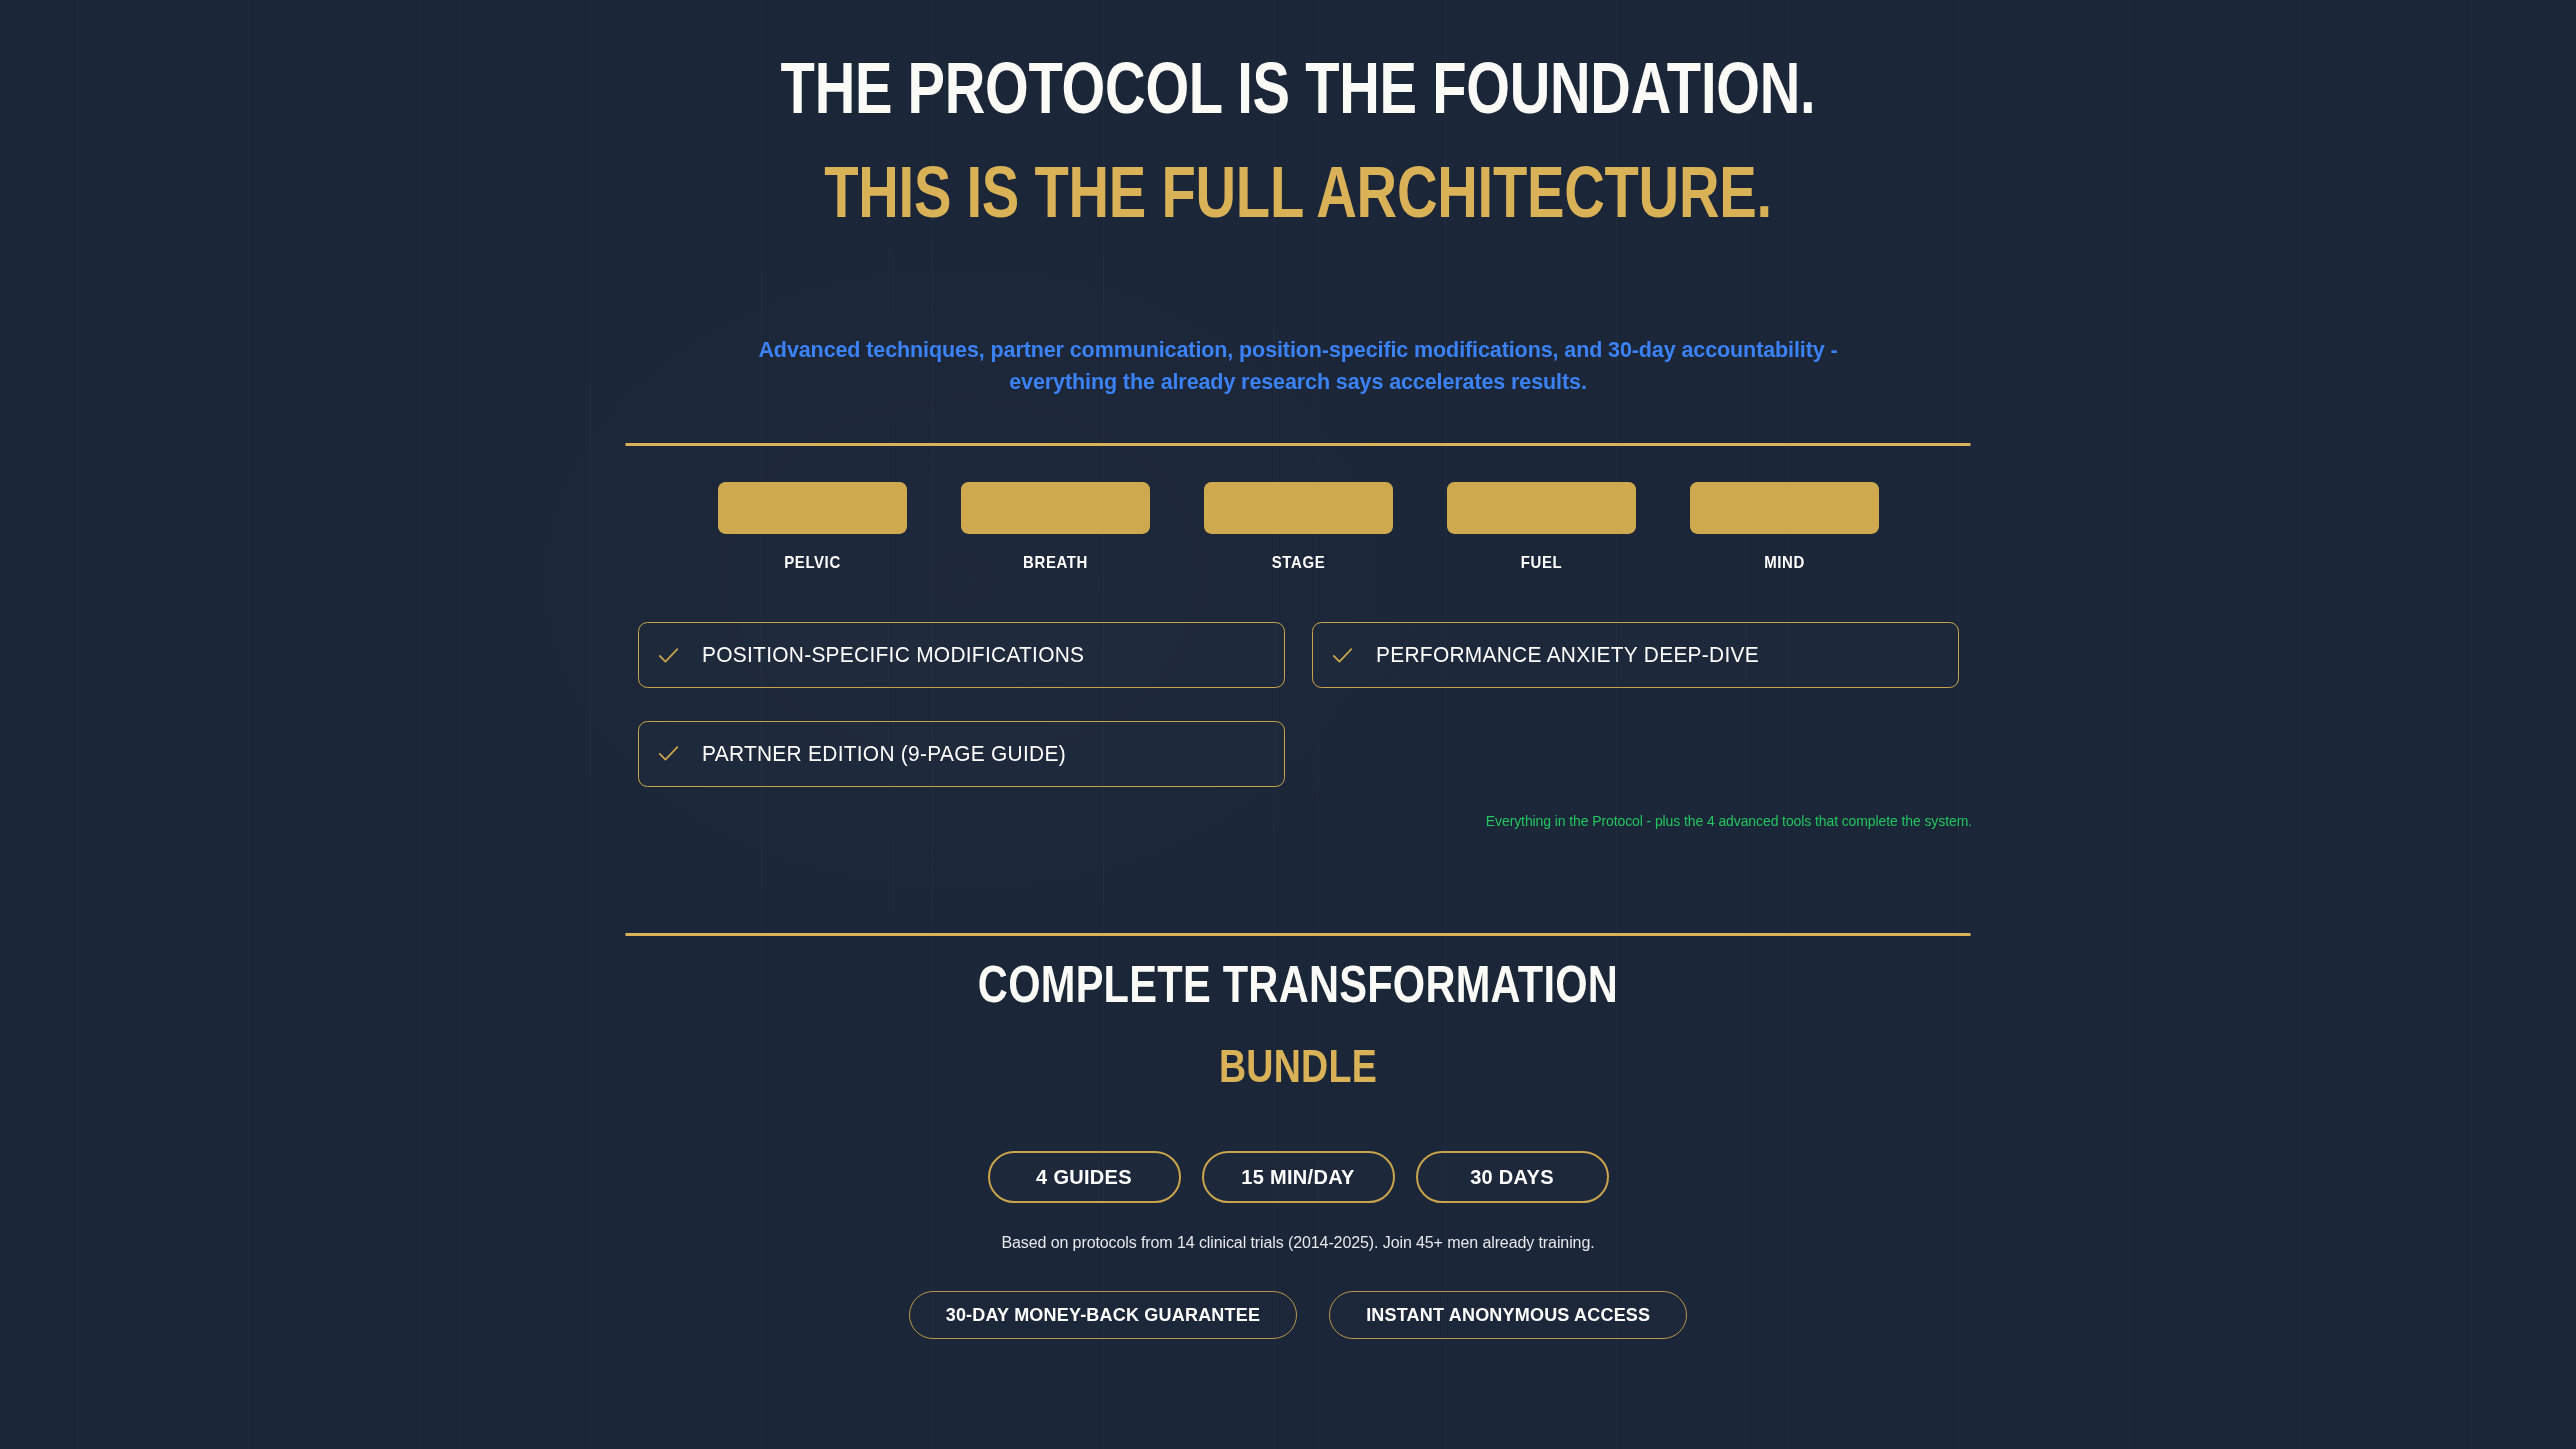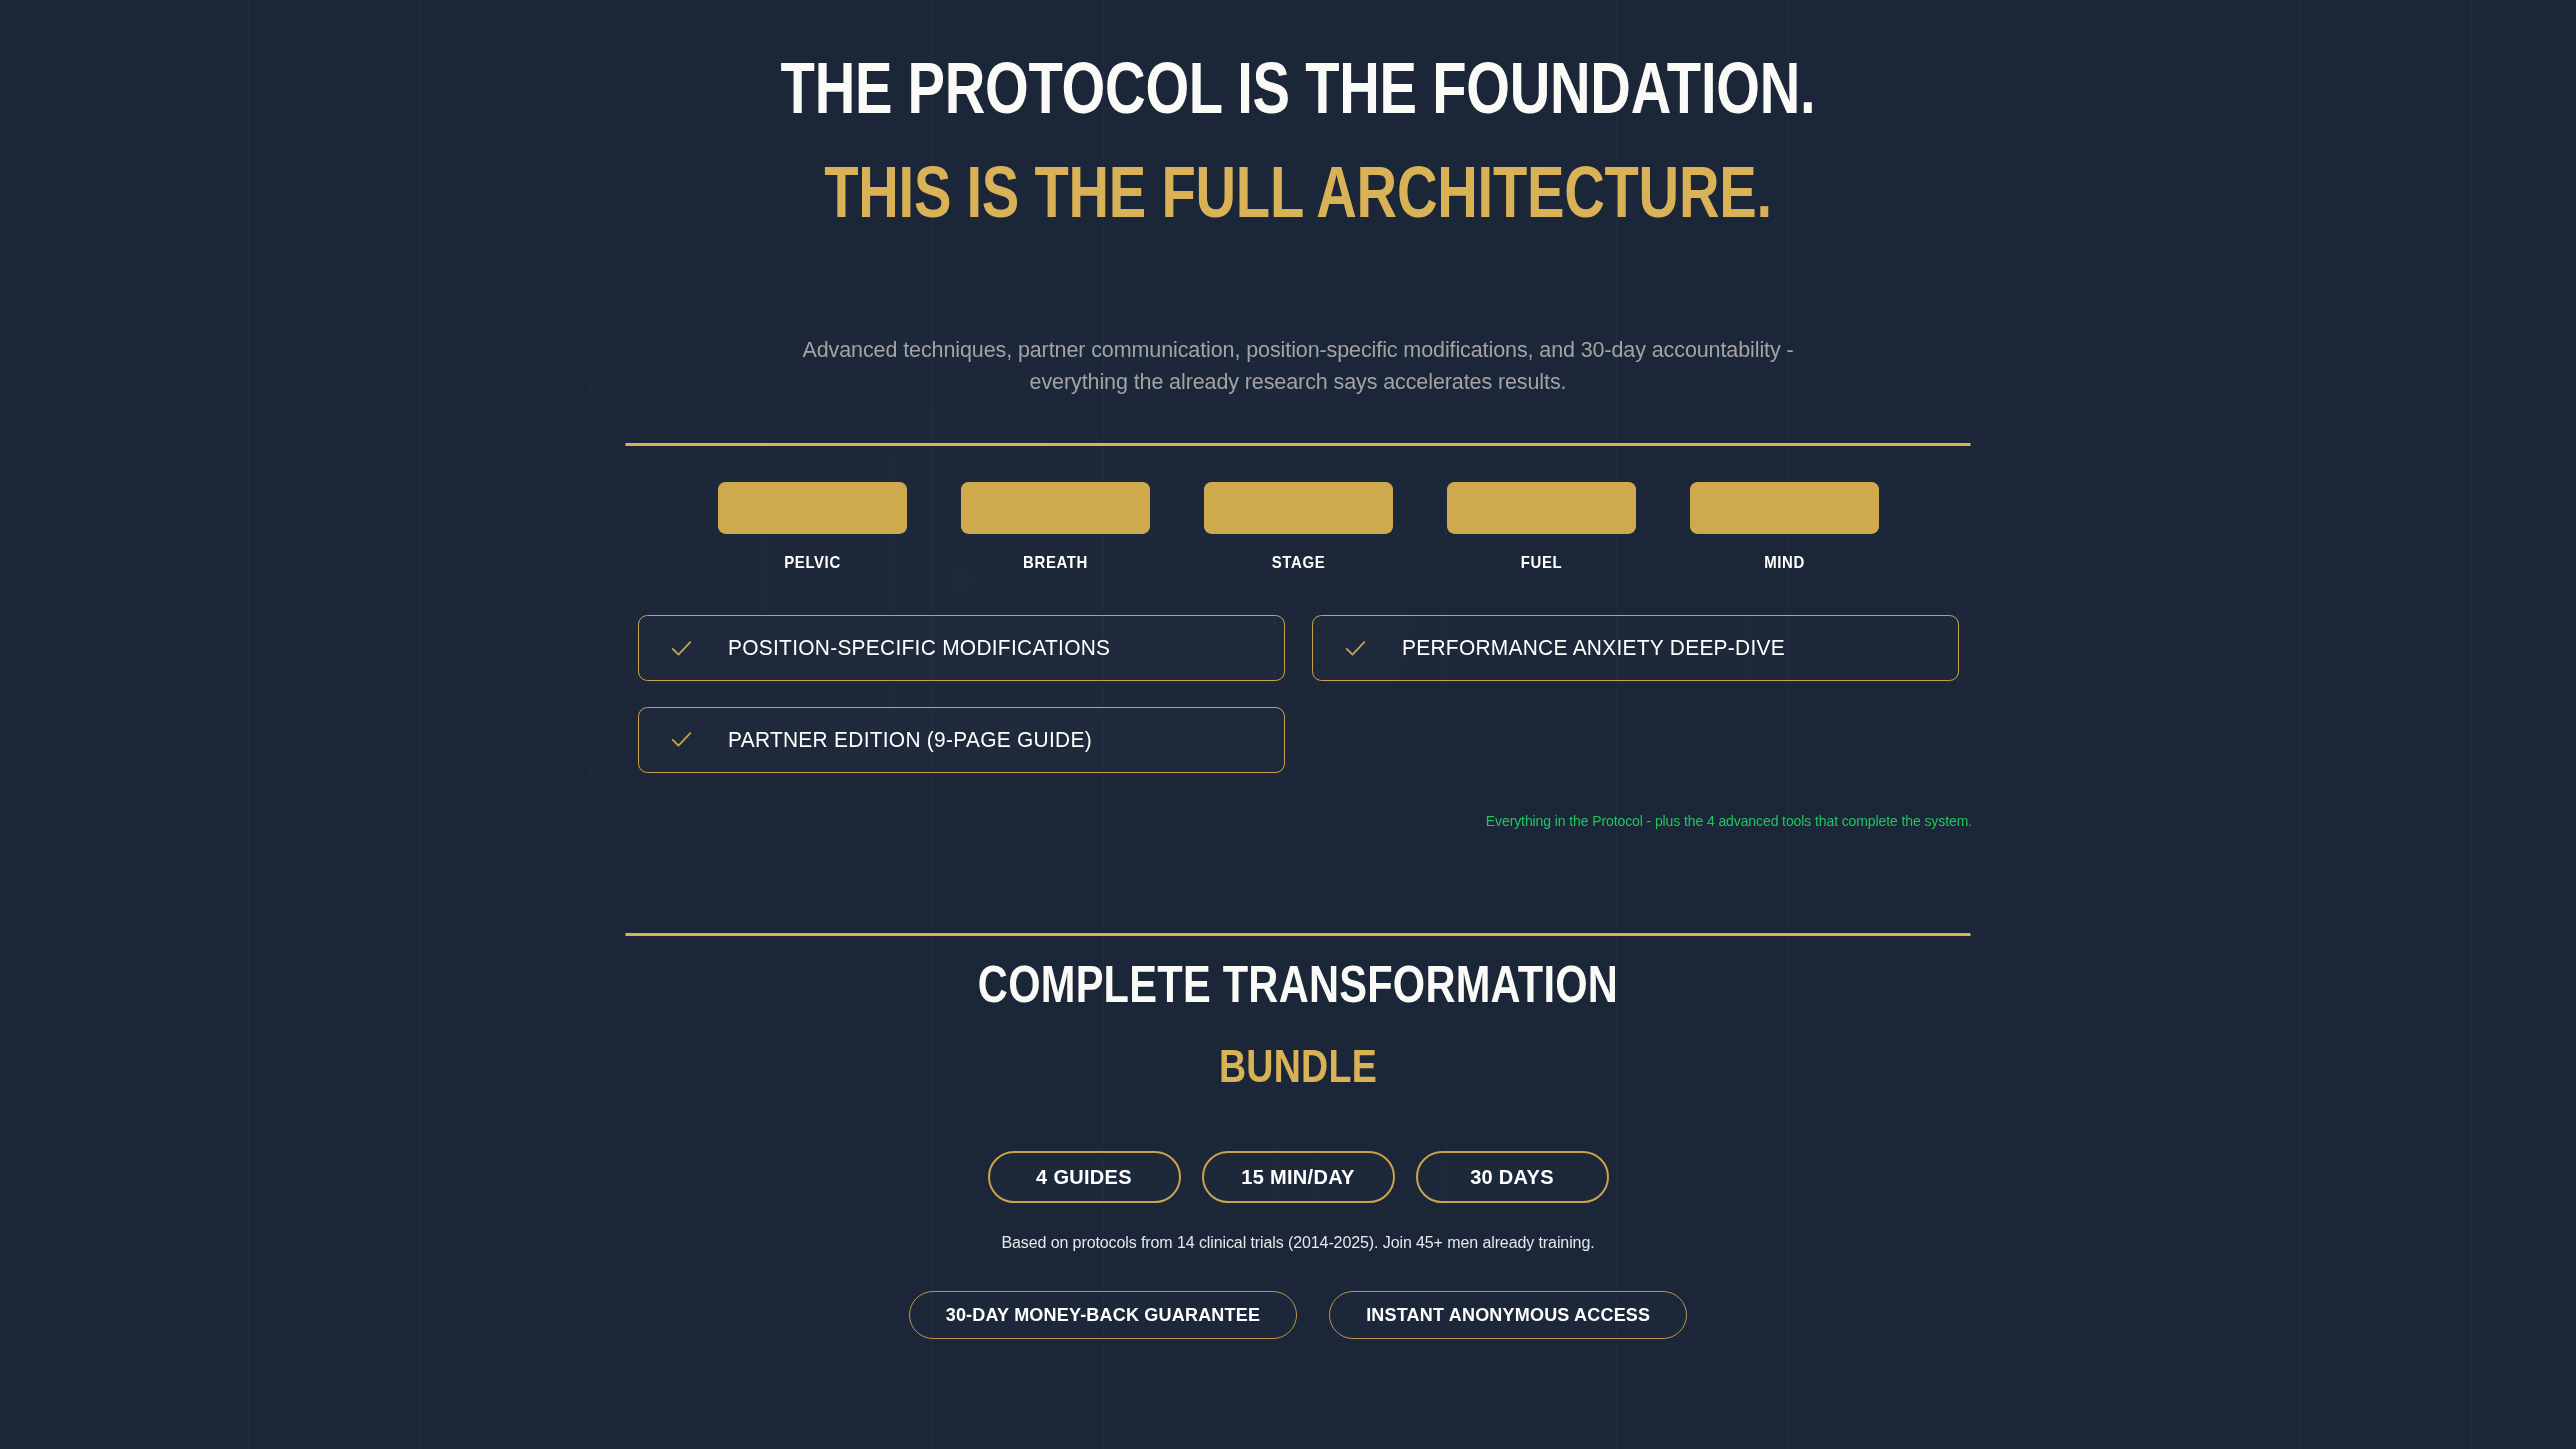--- a/index.html
+++ b/index.html
@@ -76,22 +76,22 @@
     color: #D9B257;
     margin-top: 32px;
   }
 
   
   .subcopy {
     top: 334px;
     text-align: center;
     font-size: 21.5px;
     line-height: 1.5;
-    color: #a3a3a3;
-    font-weight: 400;
+    color: #3b82f6;
+    font-weight: 700;
     width: 1348px;
     letter-spacing: -0.1px;
   }
   .subcopy .line { display: block; }
 
   
   .divider {
     position: absolute;
     left: 50%;
     transform: translateX(-50%);
@@ -135,22 +135,23 @@
     gap: 25.5px 27px;
     justify-content: center;
   }
   .feature-card {
     height: 66px;
     border: 1.3px solid #C9A44C;
     border-radius: 9.4px;
     background: rgba(255,255,255,0.012);
     display: flex;
     align-items: center;
-    padding-left: 31px;
-    gap: 35px;
+    padding-left: 18px;
+    gap: 22px;
+    margin-top: 7px;
   }
   .check-icon { width: 23px; height: 23px; flex: 0 0 23px; display: block; }
   .feature-label {
     font-family: "Liberation Sans Narrow", "Liberation Sans", sans-serif;
     font-size: 22px;
     font-weight: 400;
     letter-spacing: 0.3px;
     color: #FFFFFF;
     text-transform: uppercase;
     white-space: nowrap;

